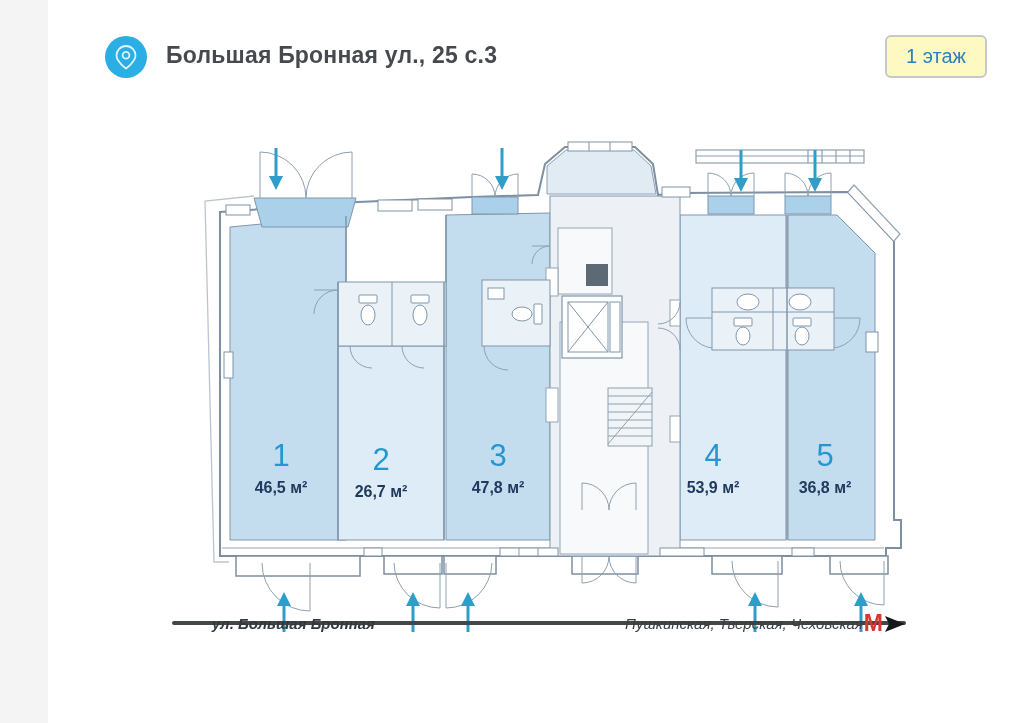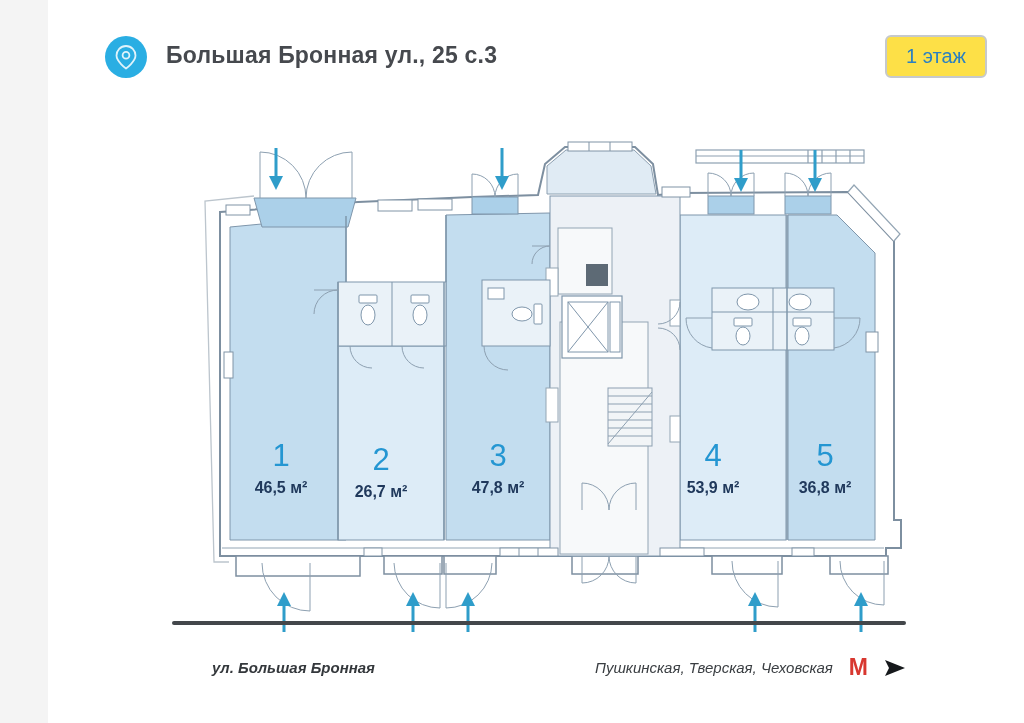--- a/index.html
+++ b/index.html
@@ -3,30 +3,30 @@
 <meta charset="utf-8">
 <style>
   html,body{margin:0;padding:0;background:#f4f4f4;}
   .page{position:relative;width:1024px;height:723px;background:#ffffff;overflow:hidden;
         font-family:"Liberation Sans", sans-serif;margin-left:48px;}
   
   .hdr-pin{position:absolute;left:57px;top:36px;width:42px;height:42px;}
   .hdr-title{position:absolute;left:118px;top:42px;font-size:23px;font-weight:600;
              color:#46494e;letter-spacing:.2px;}
   .floor-badge{position:absolute;top:35px;right:85px;border:2px solid #c6c9cc;border-radius:6px;
-               padding:8px 19px;font-size:20px;color:#2b80c1;background:#fde047;cursor:pointer;}
+               padding:8px 19px;font-size:20px;color:#2b80c1;background:#fef9c3;cursor:pointer;}
   
   .plan-svg{position:absolute;left:0;top:0;}
   
   .street-line{position:absolute;left:124px;top:621px;width:734px;height:4px;
                background:#43474b;border-radius:2px;}
-  .footer-row{position:absolute;left:124px;top:656px;width:734px;display:flex;
+  .footer-row{position:absolute;left:124px;top:612px;width:734px;display:flex;
               justify-content:space-between;align-items:center;}
   .street-label{font-style:italic;font-weight:700;font-size:15px;color:#34383c;padding-left:40px;}
-  .metro-group{display:flex;align-items:center;gap:16px;}
+  .metro-group{display:flex;align-items:center;gap:1px;}
   .metro-stations{font-style:italic;font-weight:500;font-size:15px;color:#3a3e42;}
   .metro-m{color:#d8372f;font-weight:700;font-size:23px;font-style:normal;line-height:1;}
   .metro-arrow{display:inline-block;}
   text{font-family:"Liberation Sans", sans-serif;}
   .unit-num{font-size:31px;font-weight:500;fill:#2496d2;}
   .unit-area{font-size:16px;font-weight:700;fill:#20395c;}
 </style>
 </head>
 <body>
 

